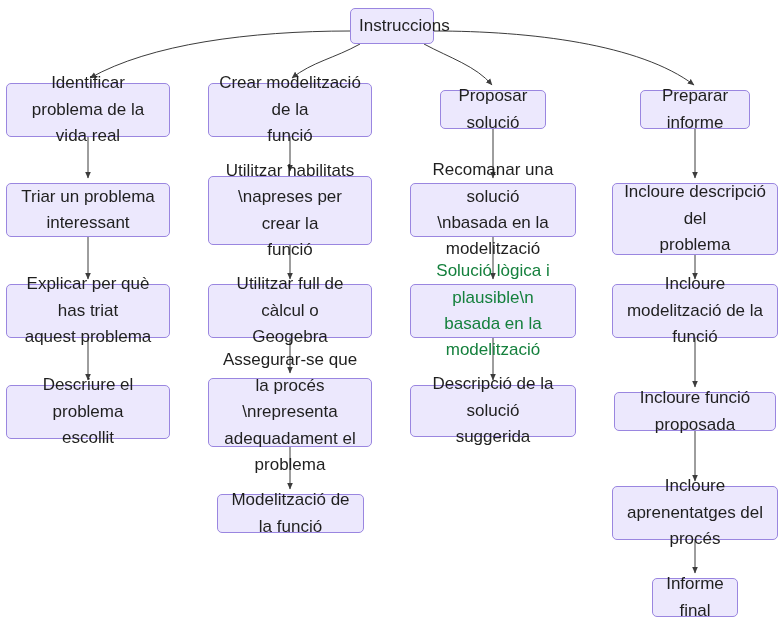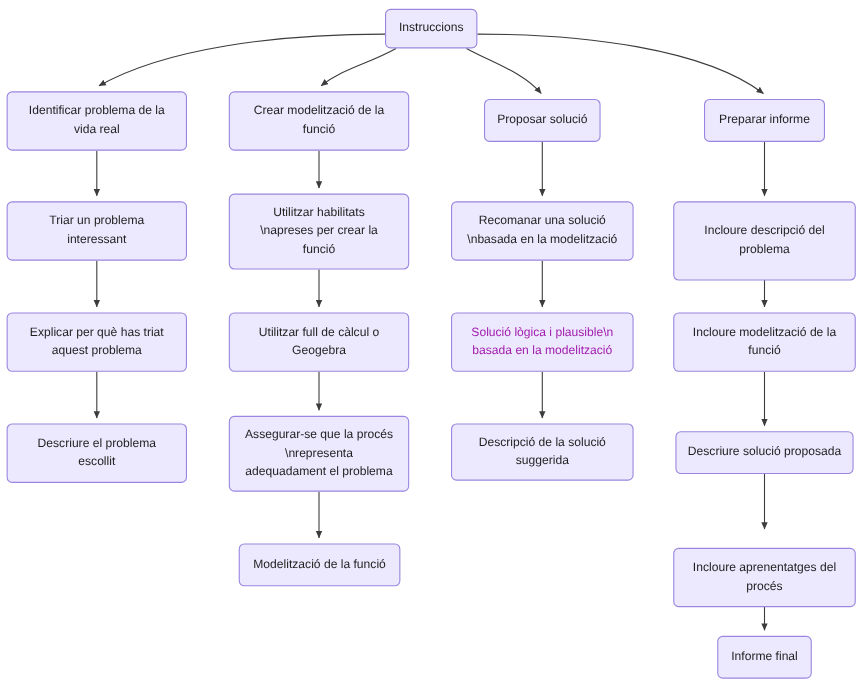--- a/index.html
+++ b/index.html
@@ -30,21 +30,21 @@
     position: absolute;
     box-sizing: border-box;
     background: #ECE8FD;
     border: 1px solid #9A86E0;
     border-radius: 5px;
     display: flex;
     align-items: center;
     justify-content: center;
     text-align: center;
     color: #1F1F1F;
-    font-size: 11px;
+    font-size: 17px;
     line-height: 1.55;
     padding: 4px 8px;
     white-space: pre-line;
   }
   .node-label {
     display: block;
     width: 100%;
     white-space: pre-line;
   }
 </style>
@@ -120,21 +120,21 @@
 problema</span>
   </div>
   <div class="node" style="left: 6px; top: 284px; width: 164px; height: 54px; background: rgb(236, 232, 253); border-color: rgb(154, 134, 224); color: rgb(31, 31, 31);">
     <span class="node-label">Explicar per què has triat
 aquest problema</span>
   </div>
   <div class="node" style="left: 208px; top: 284px; width: 164px; height: 54px; background: rgb(236, 232, 253); border-color: rgb(154, 134, 224); color: rgb(31, 31, 31);">
     <span class="node-label">Utilitzar full de càlcul o
 Geogebra</span>
   </div>
-  <div class="node" style="left: 410px; top: 284px; width: 166px; height: 54px; background: rgb(236, 232, 253); border-color: rgb(154, 134, 224); color: #a21caf;">
+  <div class="node" style="left: 410px; top: 284px; width: 166px; height: 54px; background: rgb(236, 232, 253); border-color: rgb(154, 134, 224); color: #15803d;">
     <span class="node-label">Solució lògica i plausible\n
 basada en la modelització</span>
   </div>
   <div class="node" style="left: 612px; top: 284px; width: 166px; height: 54px; background: rgb(236, 232, 253); border-color: rgb(154, 134, 224); color: rgb(31, 31, 31);">
     <span class="node-label">Incloure modelització de la
 funció</span>
   </div>
   <div class="node" style="left: 6px; top: 385px; width: 164px; height: 54px; background: rgb(236, 232, 253); border-color: rgb(154, 134, 224); color: rgb(31, 31, 31);">
     <span class="node-label">Descriure el problema
 escollit</span>
@@ -142,26 +142,26 @@
   <div class="node" style="left: 208px; top: 378px; width: 164px; height: 69px; background: rgb(236, 232, 253); border-color: rgb(154, 134, 224); color: rgb(31, 31, 31);">
     <span class="node-label">Assegurar-se que la procés
 \nrepresenta
 adequadament el problema</span>
   </div>
   <div class="node" style="left: 410px; top: 385px; width: 166px; height: 52px; background: rgb(236, 232, 253); border-color: rgb(154, 134, 224); color: rgb(31, 31, 31);">
     <span class="node-label">Descripció de la solució
 suggerida</span>
   </div>
   <div class="node" style="left: 614px; top: 392px; width: 162px; height: 39px; background: rgb(236, 232, 253); border-color: rgb(154, 134, 224); color: rgb(31, 31, 31);">
-    <span class="node-label">Descriure solució proposada</span>
+    <span class="node-label">Incloure funció proposada</span>
   </div>
   <div class="node" style="left: 217px; top: 494px; width: 147px; height: 39px; background: rgb(236, 232, 253); border-color: rgb(154, 134, 224); color: rgb(31, 31, 31);">
     <span class="node-label">Modelització de la funció</span>
   </div>
-  <div class="node" style="left: 612px; top: 486px; width: 166px; height: 54px; background: rgb(236, 232, 253); border-color: rgb(154, 134, 224); color: rgb(31, 31, 31); margin-top: 12px;">
+  <div class="node" style="left: 612px; top: 486px; width: 166px; height: 54px; background: rgb(236, 232, 253); border-color: rgb(154, 134, 224); color: rgb(31, 31, 31);">
     <span class="node-label">Incloure aprenentatges del
 procés</span>
   </div>
   <div class="node" style="left: 652px; top: 578px; width: 86px; height: 39px; background: rgb(236, 232, 253); border-color: rgb(154, 134, 224); color: rgb(31, 31, 31);">
     <span class="node-label">Informe final</span>
   </div>
 
 </div>
 
 </body></html>

